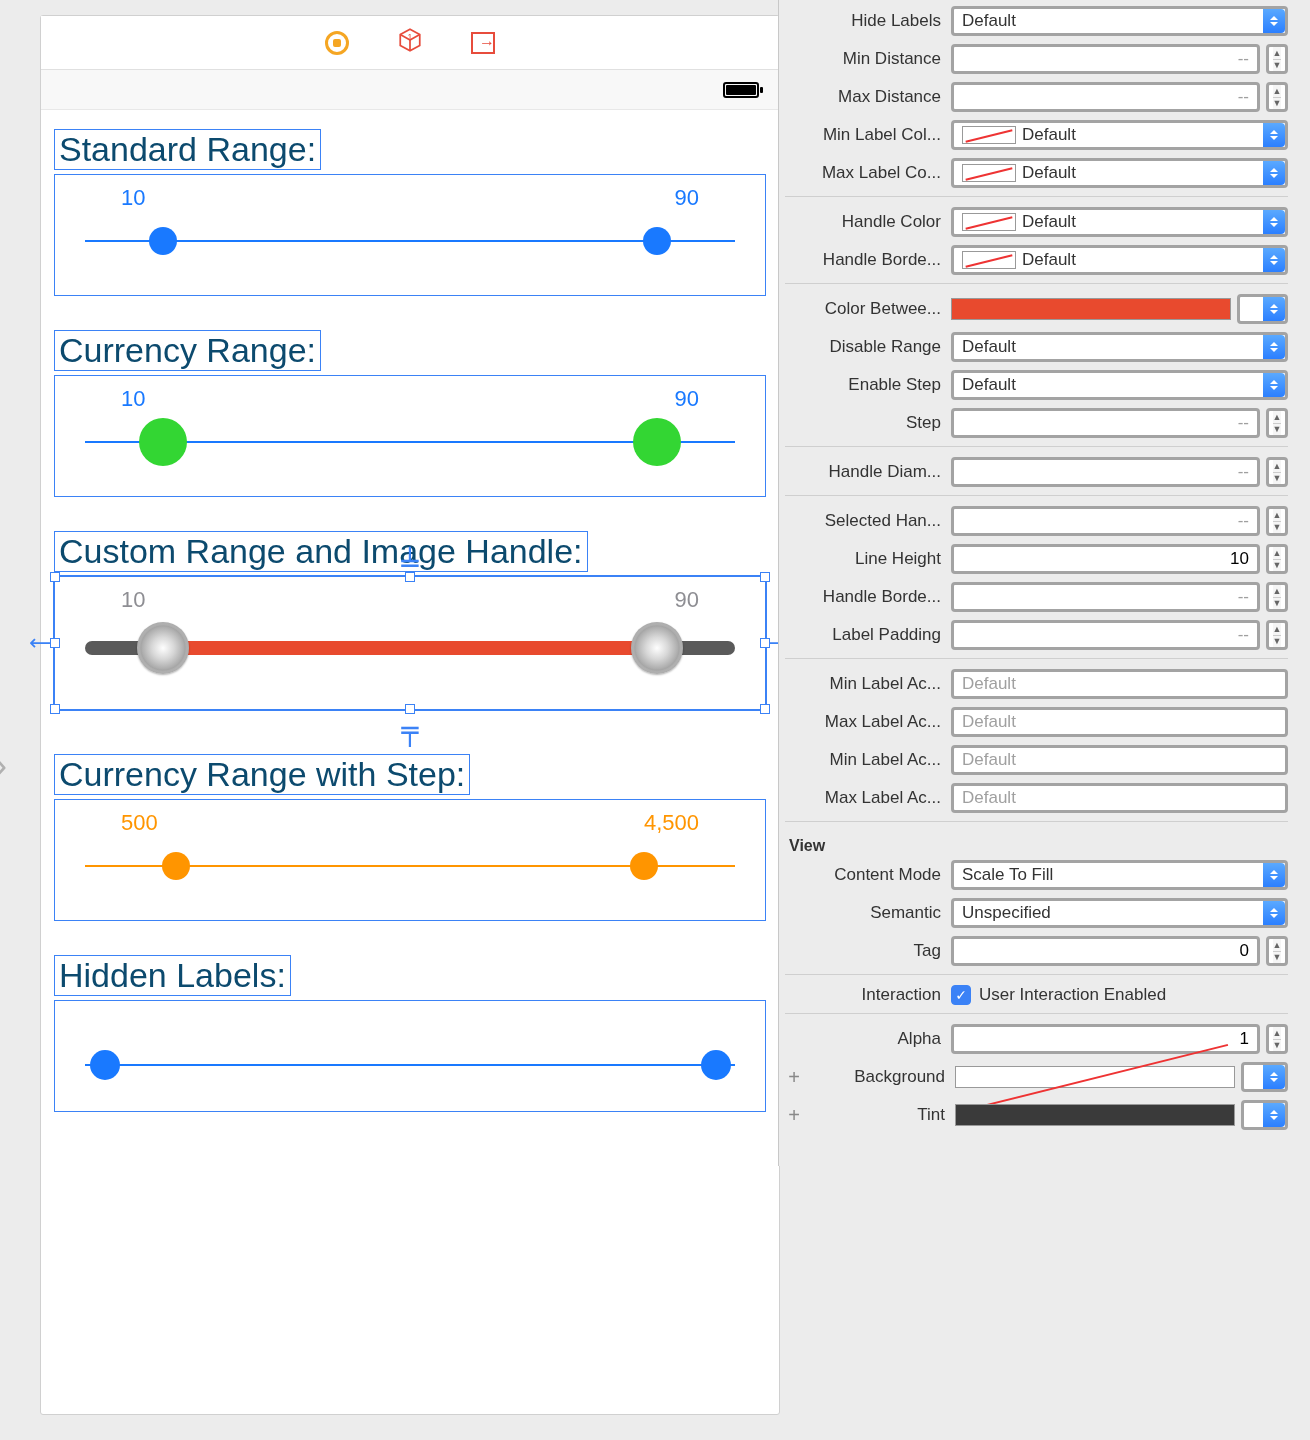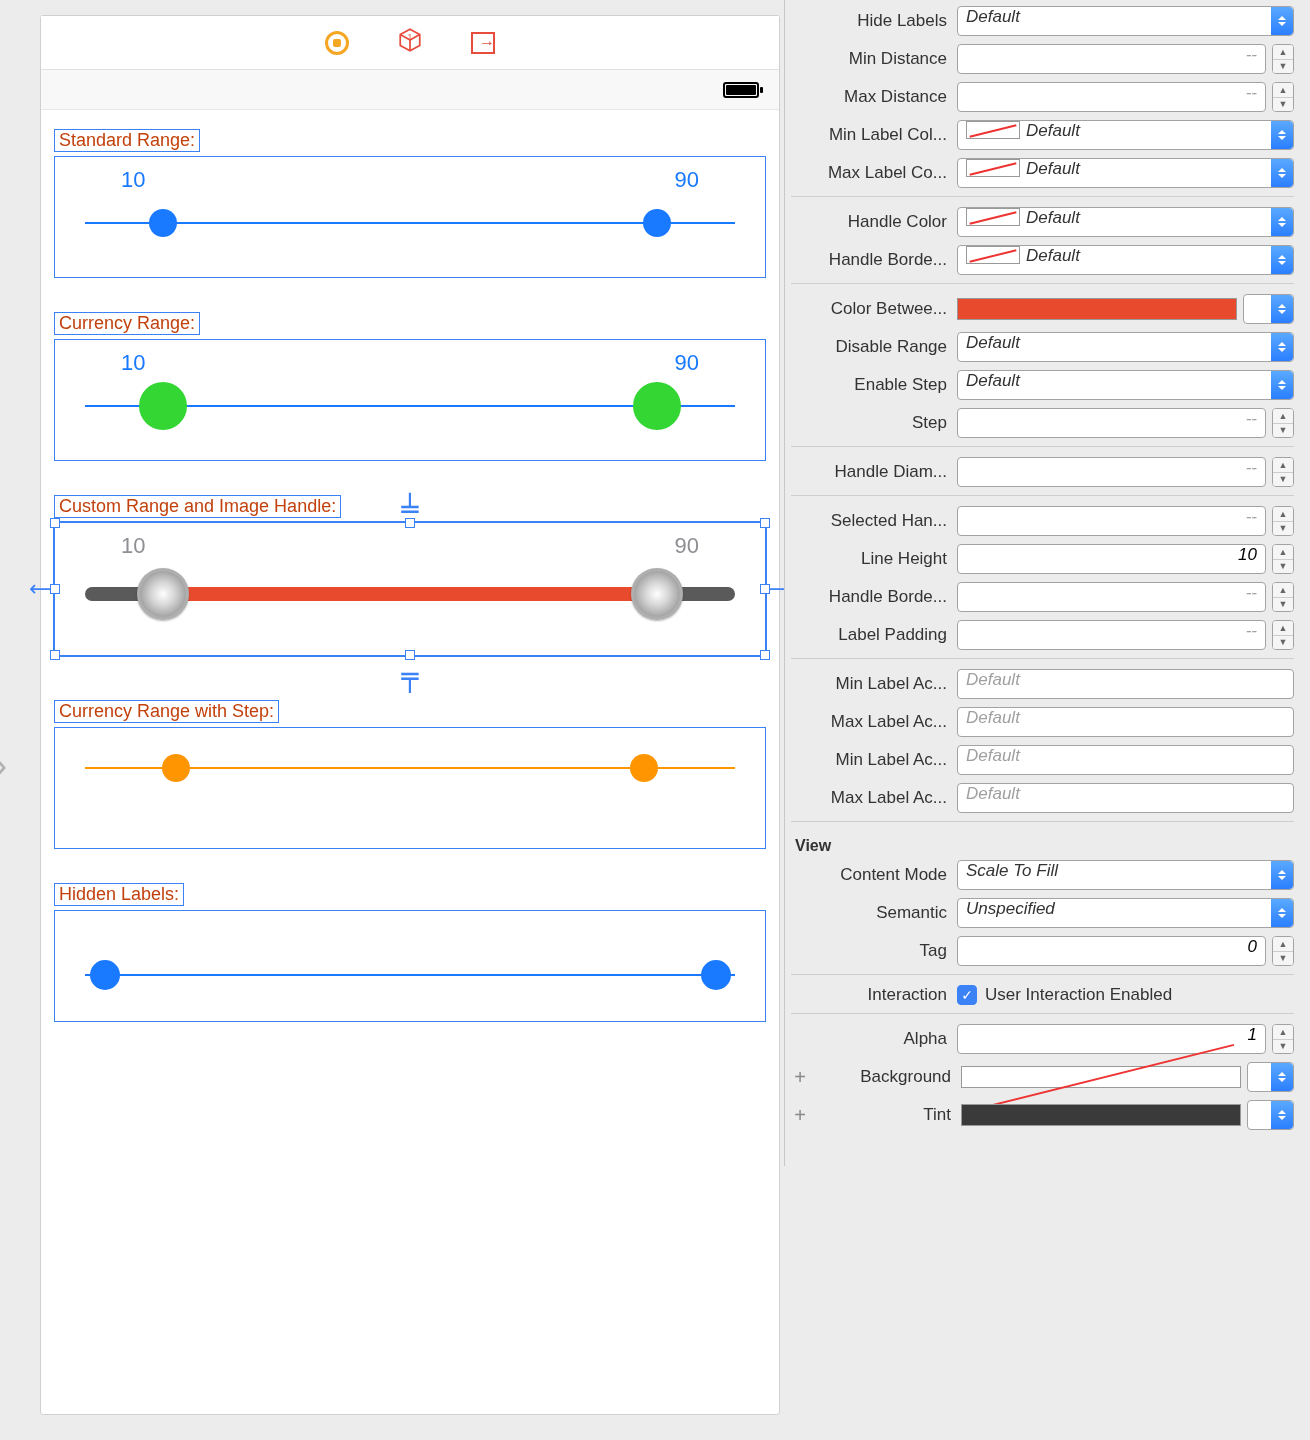--- a/index.html
+++ b/index.html
@@ -77,21 +77,21 @@
   .nav-title {
     font-size: 26px; font-weight: 600; color:#1a1a1a;
     outline: 1px solid #3b82f6; padding: 0 4px;
   }
   .content {
     padding: 20px 14px;
     background: #fff;
   }
   .section { margin-bottom: 36px; position: relative; }
   .section-label {
-    font-size: 18px; color: #c2410c;
+    font-size: 34px; color: #0c4a6e;
     outline: 1px solid #3b82f6; display:inline-block; padding:0 4px; margin-bottom: 6px;
   }
   .slider-box {
     outline: 1px solid #3b82f6;
     height: 120px;
     position: relative;
     padding: 10px 30px 0 30px;
   }
   .slider-labels {
     display:flex; justify-content: space-between;
@@ -152,36 +152,36 @@
     box-shadow: inset 0 0 4px rgba(0,0,0,0.4), 0 1px 2px rgba(0,0,0,0.3);
   }
   .c-custom .slider-labels { color:#8e8e93; }
   
   .slider-box.c-hidden .slider-labels { visibility:hidden; height:0; }
   .c-hidden .track-line { background:#1979ff; }
   .c-hidden .handle { background:#1979ff; width:30px; height:30px;}
 
   
   .inspector {
-    position:absolute; right:6px; top:0; width:520px; height:1166px;
+    position:absolute; right:12px; top:0; width:520px; height:1166px;
     background:#ececec; border-left:1px solid #c8c8c8;
     padding: 6px 10px 6px 6px;
     font-size: 17px; color:#333;
   }
   .prop-row {
     display:flex; align-items:center; margin-bottom: 8px; gap:6px;
   }
   .prop-label {
     width: 160px; text-align:right; padding-right:4px; font-size:17px; color:#333;
     white-space:nowrap; overflow:hidden; text-overflow:ellipsis;
   }
   .prop-label.bold { font-weight:600; font-size:16px; text-align:left; padding-left:2px; }
   .ctrl-combo, .ctrl-text, .ctrl-step {
-    height: 30px; background:#fff; border:1px solid #a3a3a3; border-radius:4px;
-    display:flex; font-style:italic;
+    height: 30px; background:#fff; border:3px solid #a3a3a3; border-radius:4px;
+    display:flex; align-items:center;
   }
   .ctrl-combo { flex:1; position:relative; padding:0 8px; }
   .ctrl-combo .combo-arrow {
     position:absolute; right:0; top:0; bottom:0; width:22px;
     background: linear-gradient(#5aa9ff,#2b7fff); border-radius:0 4px 4px 0;
     display:flex; flex-direction:column; align-items:center; justify-content:center;
   }
   .combo-arrow::before{content:"";border:4px solid transparent;border-bottom-color:#fff;margin-bottom:1px;}
   .combo-arrow::after{content:"";border:4px solid transparent;border-top-color:#fff;margin-top:1px;}
   .ctrl-text { flex:1; padding:0 8px; color:#333; }
@@ -297,20 +297,24 @@
               <div class="ct-fill" style="left:12%; right:12%;"></div>
               <div class="ct-knob" style="left:12%"></div>
               <div class="ct-knob" style="left:88%"></div>
             </div>
           </div>
         </div>
 
         <div class="section" style="margin-top:46px;">
           <span class="section-label">Currency Range with Step:</span>
           <div class="slider-box c-orange">
+            <div class="slider-labels">
+              <span>500</span>
+              <span>4,500</span>
+            </div>
             <div class="slider-track-wrap">
               <div class="track-line"></div>
               <div class="handle" style="left:14%"></div>
               <div class="handle" style="left:86%"></div>
             </div>
           </div>
         </div>
 
         <div class="section">
           <span class="section-label">Hidden Labels:</span>

